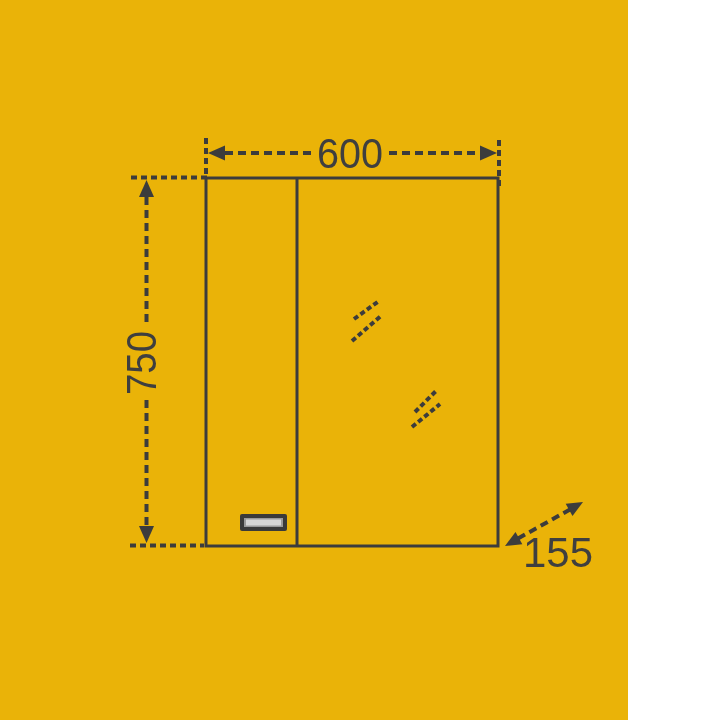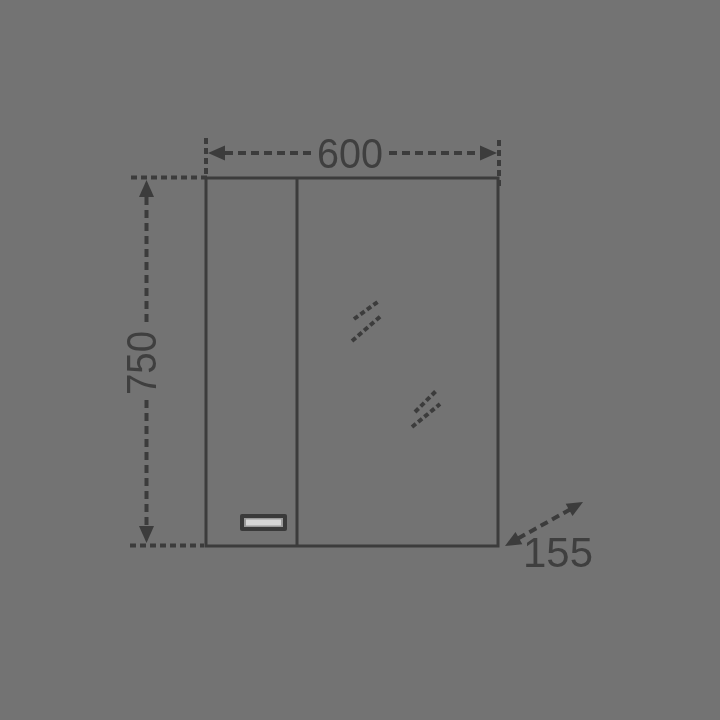--- a/index.html
+++ b/index.html
@@ -2,23 +2,23 @@
 <html><head>
 <meta charset="utf-8">
 <style>
   html, body {
     margin: 0;
     padding: 0;
     background: #ffffff;
   }
   .stage {
     position: relative;
-    width: 720px;
+    width: 628px;
     height: 720px;
-    background: #737373;
+    background: #eab308;
     overflow: hidden;
     font-family: "Liberation Sans", sans-serif;
   }
   svg { display: block; }
   .solid-line {
     stroke: #3c3c3c;
     stroke-width: 3;
     fill: none;
   }
   .dim-dash {

